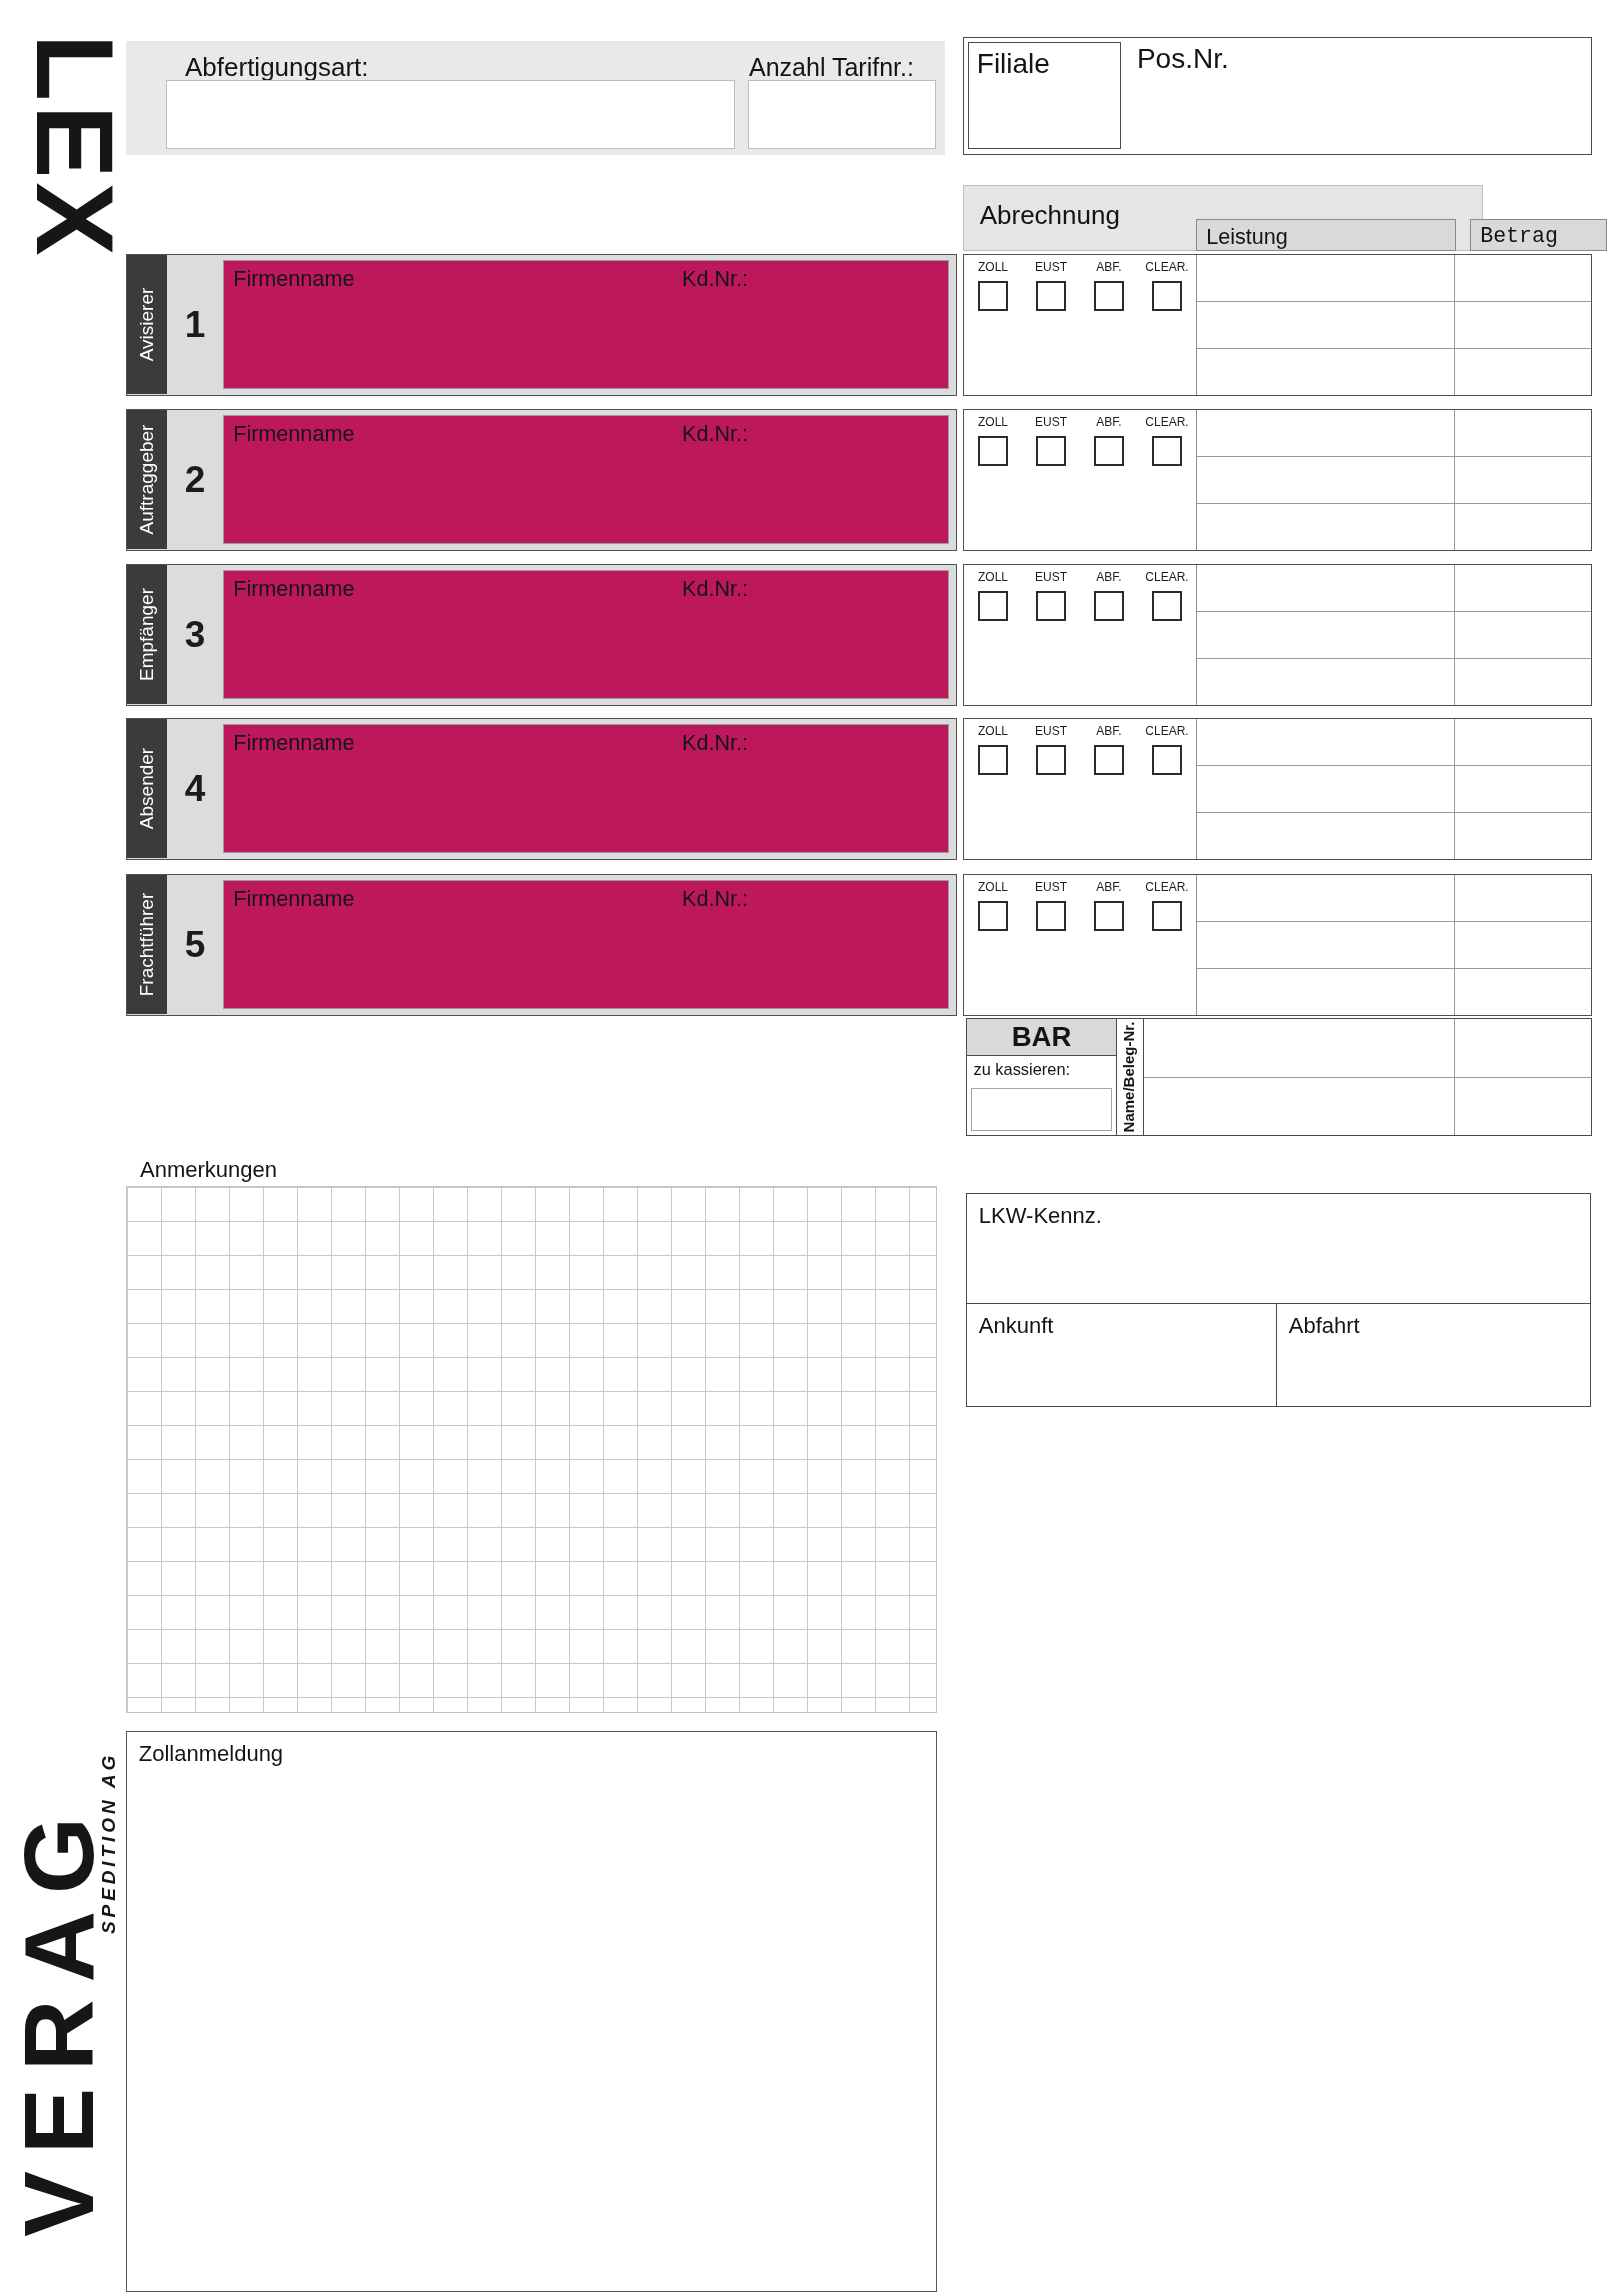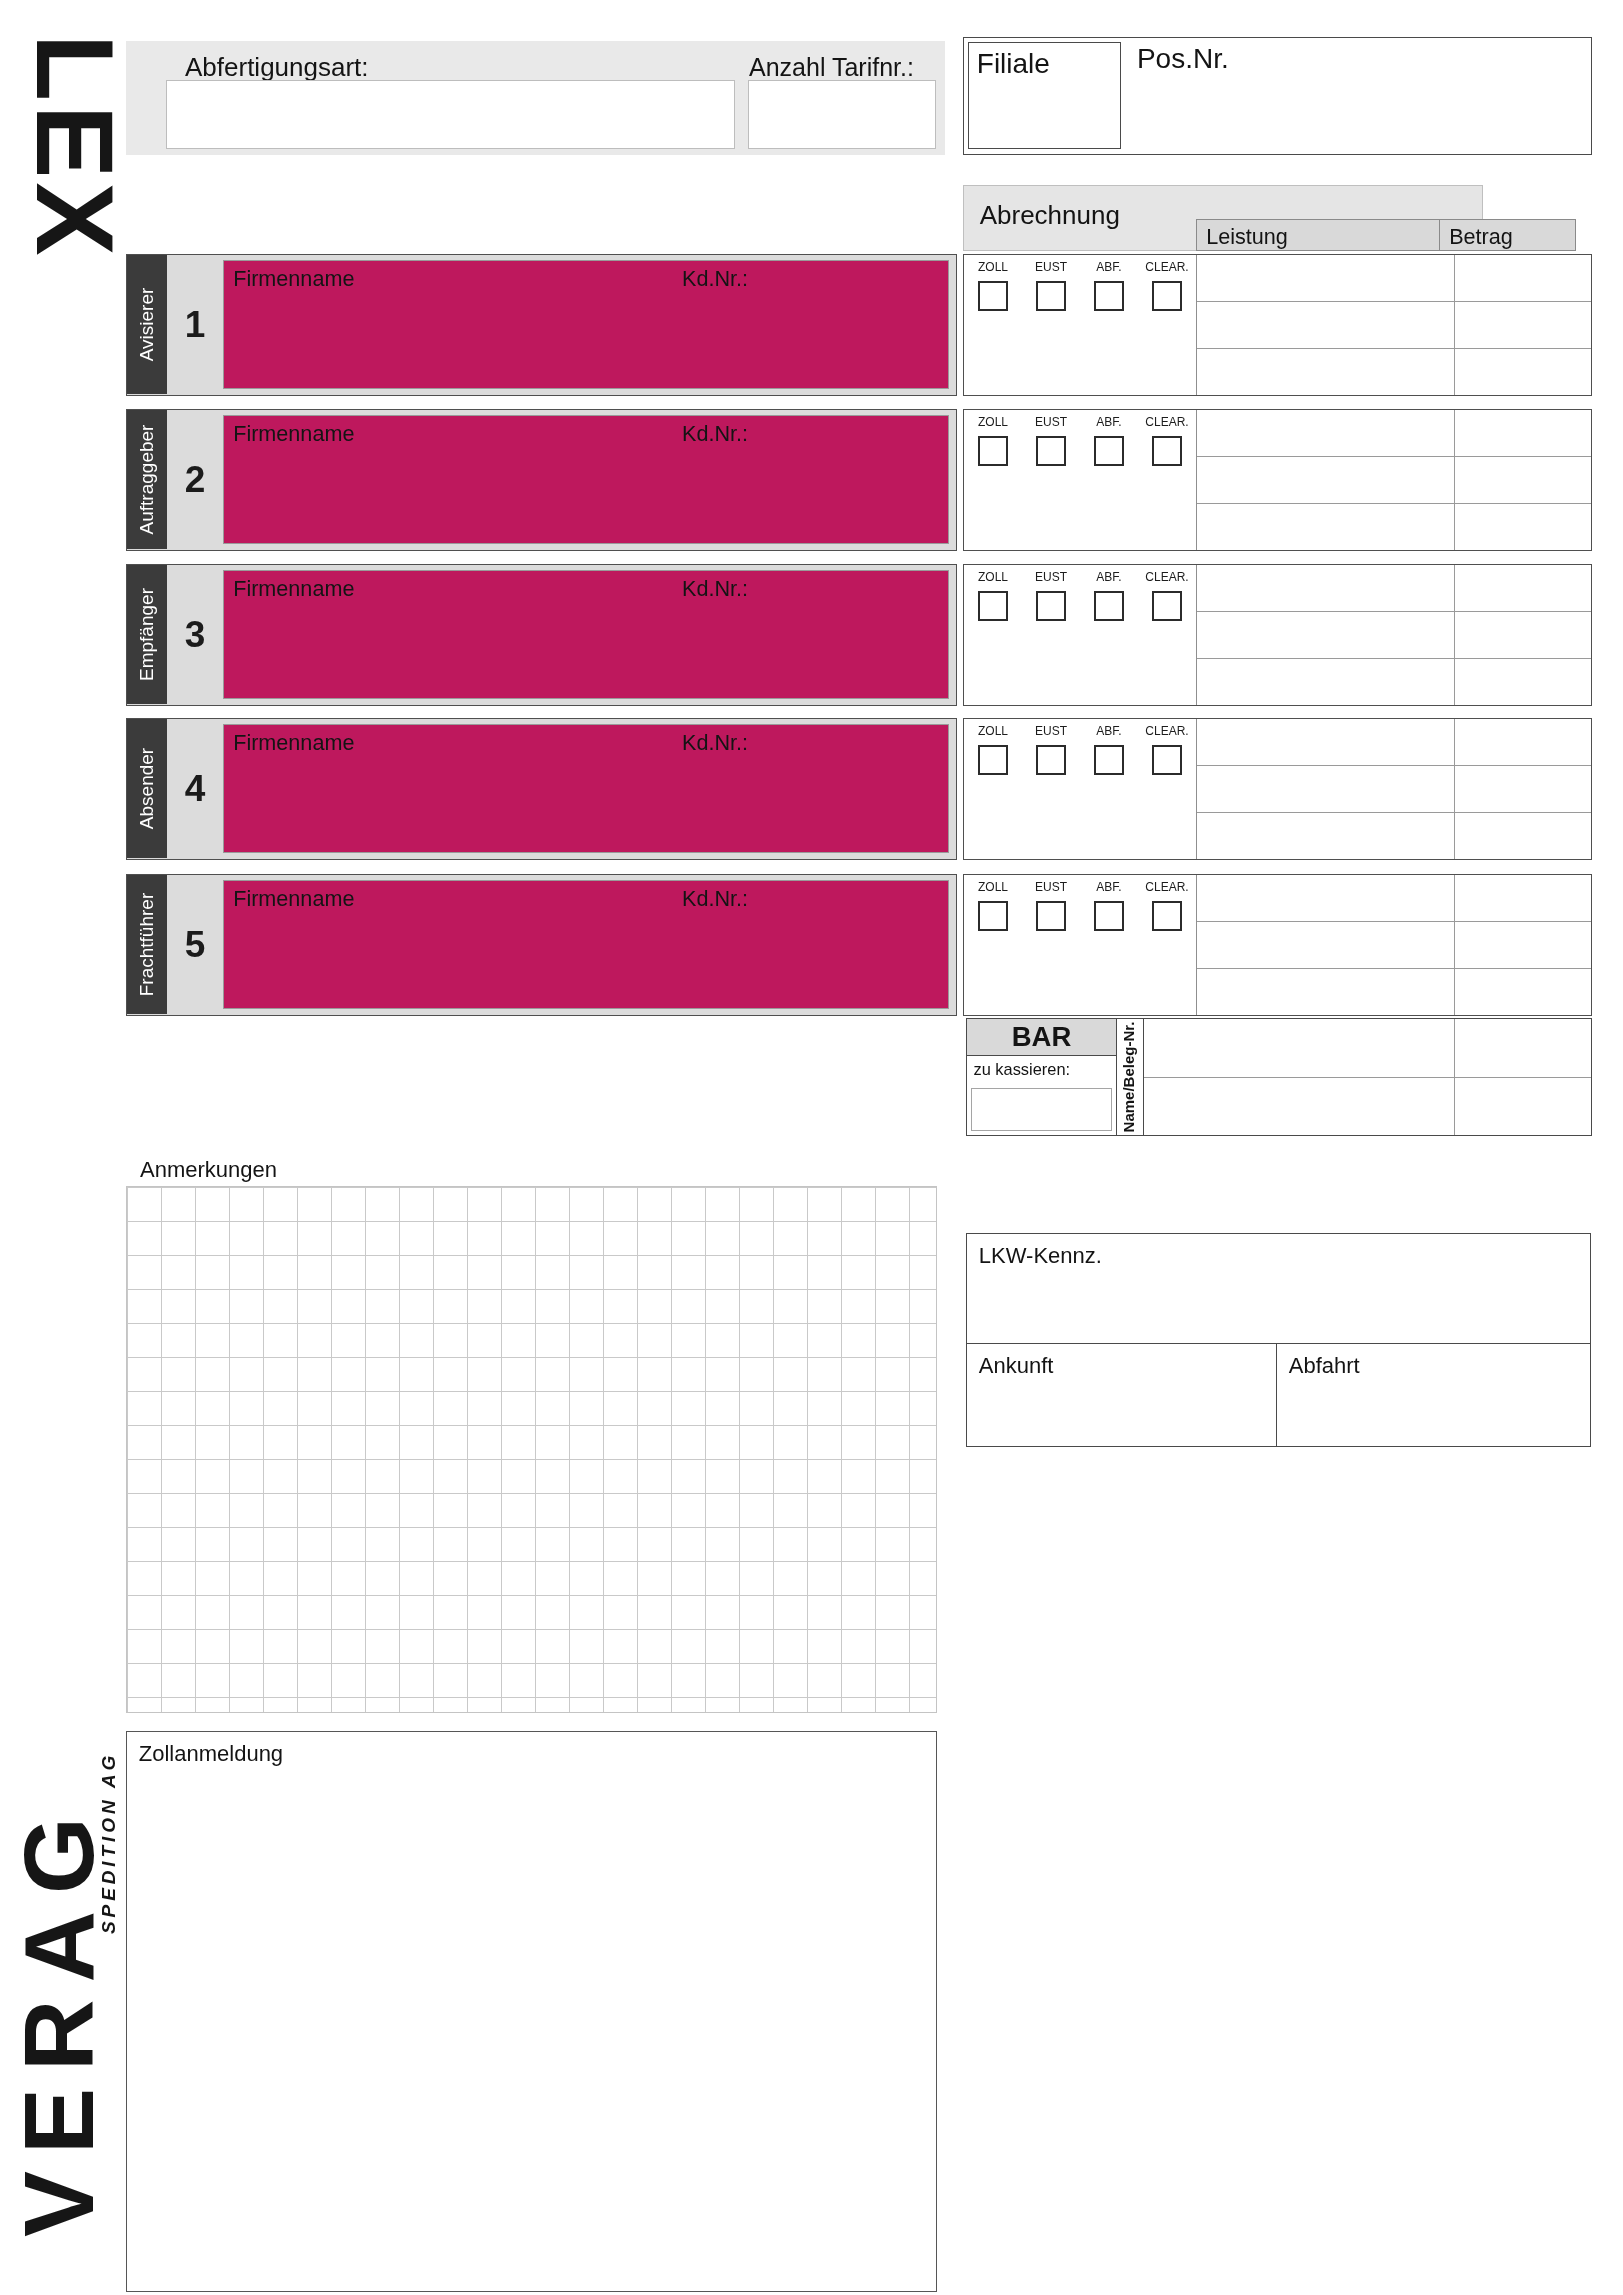--- a/index.html
+++ b/index.html
@@ -31,21 +31,21 @@
   .filiale-box { left:963px; top:37px; width:629px; height:118px; border:1.3px solid #4a4a4a; background:#fff; }
   .filiale-cell { left:3.9px; top:3.9px; width:153px; height:107px; border:1.3px solid #4a4a4a; background:#fff; }
   .cell-label { display:block; font-size:28px; padding:5.2px 0 0 7.9px; }
   .posnr-area { left:165px; top:0; right:0; bottom:0; }
 
   
   .abrech-panel { left:963px; top:185px; width:520px; height:66px; background:#e5e5e5; border:0.7px solid #bfbfbf; }
   .abrech-title { left:15.7px; top:14.4px; font-size:26px; }
   .col-head { top:33px; height:32px; background:#d9d9d9; border:1.3px solid #8a8a8a; font-size:21.6px; padding:3.9px 0 0 9.2px; }
   .col-leistung { left:232px; width:260px; }
-  .col-betrag { left:475px; width:137px; }
+  .col-betrag { left:506px; width:137px;font-family:Liberation Mono, monospace; }
 
   
   .party-row { position:absolute; left:126px; width:1466px; height:142px; }
   .row-left { position:absolute; left:0; top:0; width:831px; height:142px; background:#dcdcdc; border:1.3px solid #4f4f4f; }
   .role-bar { position:absolute; left:0; top:0; width:40px; height:139px; background:#3b3b3b; overflow:hidden; }
   .role-inner { width:139px; height:40px; line-height:40px; text-align:center; color:#ffffff; font-size:19px; }
   .num-cell { position:absolute; left:40px; top:0; width:56px; height:139px; display:flex; align-items:center; justify-content:center; font-size:37px; font-weight:bold; color:#1b1b1b; }
   .company-box { position:absolute; left:96px; top:5.2px; width:726px; height:129px; background:#be185d; border:1.3px solid #9a9a9a; }
   .firm-label { position:absolute; left:9.2px; top:5.2px; font-size:21.6px; }
   .kdnr-label { position:absolute; left:458px; top:5.2px; font-size:21.6px; }
@@ -70,21 +70,21 @@
   .bar-table { left:1144px; top:1018px; width:448px; height:118px; border:1.3px solid #4a4a4a; border-left:none; background:#fff; display:flex; flex-direction:column; }
 
   
   .anm-label { left:140px; top:1157px; font-size:22px; }
   .anm-grid { left:126px; top:1186px; width:811px; height:527px; border:0.7px solid #c4c4c4; background:#fff;
     background-image: linear-gradient(to right, #c9c9c9 0.7px, transparent 0.7px), linear-gradient(to bottom, #c9c9c9 0.7px, transparent 0.7px);
     background-size:34px 34px; }
 
   
   .box-label { display:block; font-size:22px; padding:9.2px 0 0 11.8px; }
-  .lkw-box { left:966px; top:1233px; width:625px; height:214px; border:1.3px solid #4a4a4a; background:#fff; }
+  .lkw-box { left:966px; top:1193px; width:625px; height:214px; border:1.3px solid #4a4a4a; background:#fff; }
   .box-top { position:absolute; left:0; top:0; right:0; height:109px; }
   .box-bottom { position:absolute; left:0; top:109px; right:0; bottom:0; border-top:1.3px solid #4a4a4a; display:flex; }
   .half-cell { flex:none; }
   .half-left { width:310px; border-right:1.3px solid #4a4a4a; }
   .half-right { flex:1; }
 
   .waren-box { left:966px; top:1510px; width:625px; height:214px; border:1.3px solid #4a4a4a; background:#fff; }
 
   .zoll-box { left:126px; top:1731px; width:811px; height:561px; border:1.3px solid #565656; background:#fff; }
 

